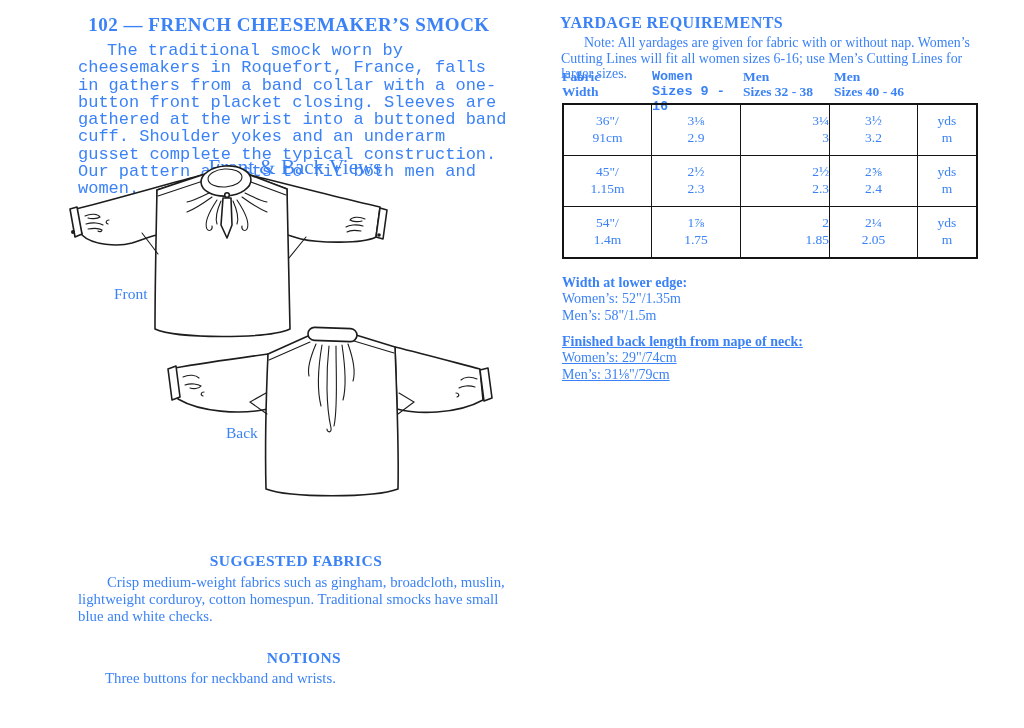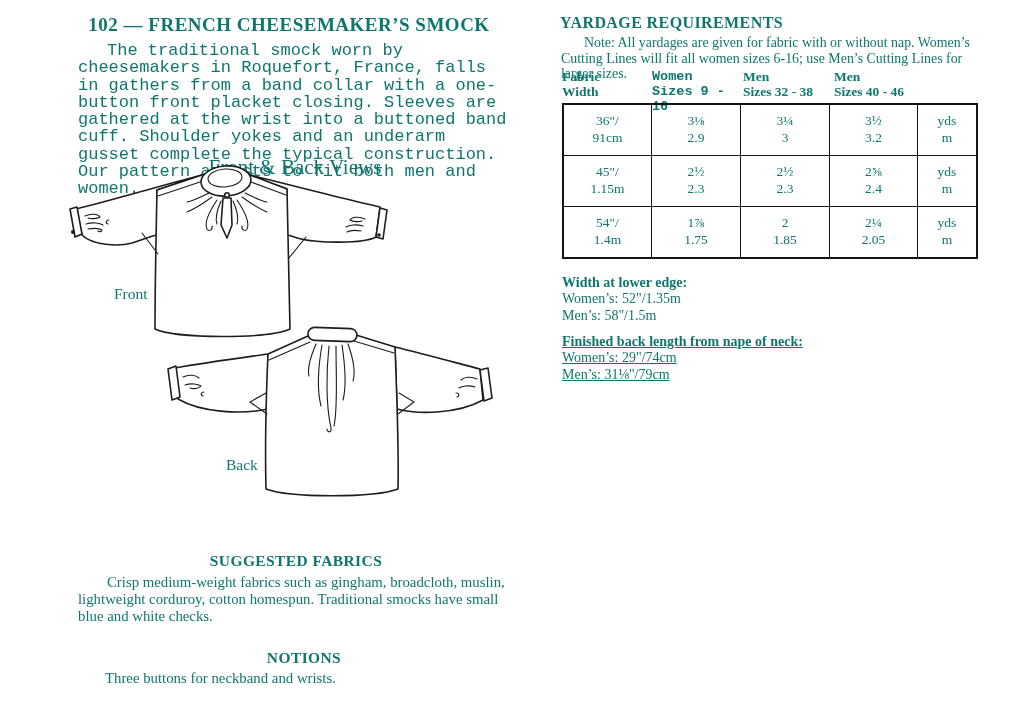--- a/index.html
+++ b/index.html
@@ -1,40 +1,40 @@
 <!DOCTYPE html>
 <html><head>
 <meta charset="utf-8">
 <style>
   html,body{margin:0;padding:0;background:#e8e8e8;}
   #page{
     position:relative;width:1024px;height:728px;background:#ffffff;
-    font-family:"Liberation Serif",serif;color:#0f766e;overflow:hidden;
+    font-family:"Liberation Serif",serif;color:#3b82f6;overflow:hidden;
   }
   .abs{position:absolute;}
   
   .doc-title{left:58px;top:1px;width:462px;text-align:center;font-size:19px;font-weight:bold;letter-spacing:.5px;}
   .intro{left:78px;top:25px;width:438px;font-size:17px;line-height:17.3px;text-indent:29px;text-align:left;font-family:Liberation Mono, monospace;}
   .views-heading{left:60px;top:138px;width:470px;text-align:center;font-size:21px;font-weight:normal;}
   .illustration{left:60px;top:158px;width:470px;height:355px;}
   .view-label{font-size:15.5px;}
   .front-label{left:114px;top:285px;}
-  .back-label{left:226px;top:456px;}
+  .back-label{left:226px;top:424px;}
   .fabrics-heading{left:60px;top:539px;width:472px;text-align:center;font-size:15.5px;font-weight:bold;letter-spacing:.4px;}
   .fabrics-text{left:78px;top:559px;width:438px;font-size:14.8px;line-height:17.3px;text-indent:29px;}
   .notions-heading{left:60px;top:636px;width:488px;text-align:center;font-size:15.5px;font-weight:bold;letter-spacing:.4px;}
   .notions-text{left:78px;top:655px;width:438px;font-size:14.8px;line-height:17.3px;text-indent:27px;}
   
   .yr-heading{left:560px;top:1px;width:426px;text-align:left;font-size:16px;font-weight:bold;letter-spacing:.4px;}
   .yr-note{left:561px;top:21px;width:430px;font-size:13.9px;line-height:15.7px;text-indent:23px;}
   .yhead{left:562px;top:69px;width:423px;display:flex;font-size:13.5px;font-weight:bold;line-height:15px;text-align:left;}
   .yhead .hc0{width:90px;} .yhead .hc1{width:91px;font-family:Liberation Mono, monospace;} .yhead .hc2{width:91px;} .yhead .hc3{width:90px;} .yhead .hc4{width:61px;}
   .ytable{left:562px;top:103px;border-collapse:collapse;border:2.4px solid #141414;font-size:13.5px;}
   .ytable td{border:1.5px solid #141414;text-align:center;vertical-align:middle;height:50px;line-height:16.6px;padding:0;}
-  .ytable .c0{width:87px;} .ytable .c1{width:88px;margin-top:30px;} .ytable .c2{width:88px;} .ytable .c3{width:87px;} .ytable .c4{width:58px;}
+  .ytable .c0{width:87px;} .ytable .c1{width:88px;margin-top:30px;} .ytable .c2{width:88px;text-align:right;} .ytable .c3{width:87px;} .ytable .c4{width:58px;}
   .spec{font-size:14px;line-height:16.3px;}
   .spec .spec-h{font-weight:bold;}
   .spec-width{left:562px;top:275px;width:430px;}
   .spec-length{left:562px;top:334px;width:430px;text-decoration:underline;}
   
   .o{fill:#ffffff;stroke:#1d1d1d;stroke-width:1.6;stroke-linejoin:round;stroke-linecap:round;}
   .d{fill:none;stroke:#1d1d1d;stroke-width:1.1;stroke-linecap:round;}
   .f{fill:#1d1d1d;stroke:none;}
 </style>
 </head>

